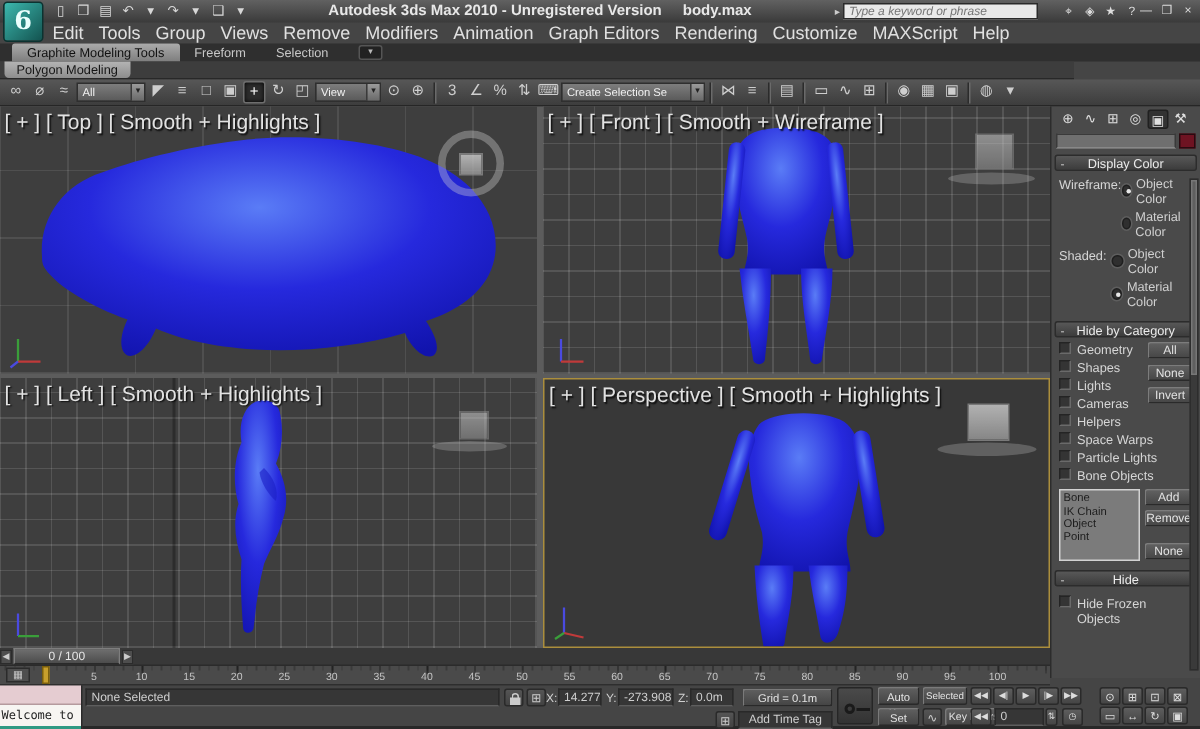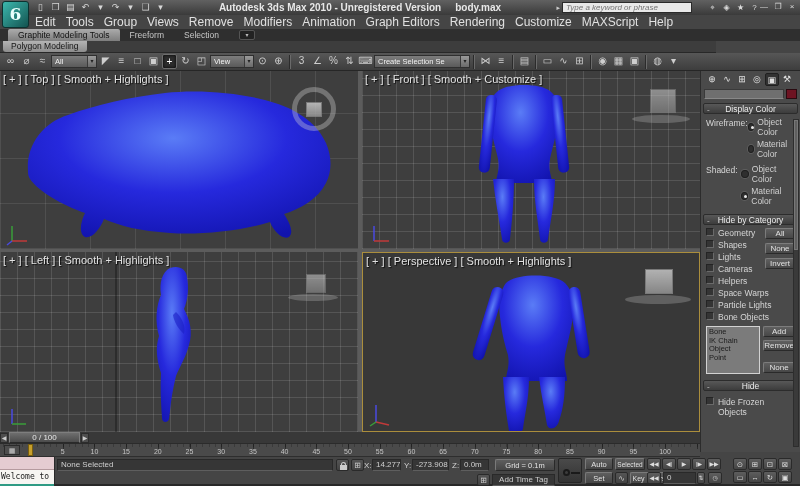--- a/index.html
+++ b/index.html
@@ -41,21 +41,21 @@
   .tb-dd{height:13px;background:linear-gradient(#7d7d7d,#5a5a5a);border:1px solid #2f2f2f;display:flex;align-items:center;font-size:7.5px;color:#f2f2f2;padding-left:3px;justify-content:space-between}
   .tb-ddc{background:linear-gradient(#9a9a9a,#6a6a6a);border-left:1px solid #3a3a3a;width:9px;text-align:center;font-size:6px;height:100%;line-height:11px;color:#222}
 
   
   #vparea{position:absolute;left:0;top:71px;width:700px;height:361px;background:#5c5c5c}
   .vp{position:absolute;background:#3e3e3e;overflow:hidden}
   #vp-top{left:0;top:0;width:358px;height:178px;background-image:repeating-linear-gradient(90deg,rgba(255,255,255,.09) 0 1px,transparent 1px 45px),repeating-linear-gradient(0deg,rgba(255,255,255,.09) 0 1px,transparent 1px 45px)}
   #vp-front{left:362px;top:0;width:338px;height:178px;background-image:repeating-linear-gradient(90deg,rgba(255,255,255,.12) 0 1px,transparent 1px 17px),repeating-linear-gradient(0deg,rgba(255,255,255,.12) 0 1px,transparent 1px 17px)}
   #vp-left{left:0;top:181px;width:358px;height:180px;background-image:repeating-linear-gradient(90deg,rgba(255,255,255,.12) 0 1px,transparent 1px 17px),repeating-linear-gradient(0deg,rgba(255,255,255,.12) 0 1px,transparent 1px 17px)}
   #vp-persp{left:362px;top:181px;width:338px;height:180px;background:#383838;border:1px solid #ab8e3c}
-  .vp-label{position:absolute;left:3px;top:2px;font-size:11px;color:#e2e2e2;text-shadow:1px 1px 1px rgba(0,0,0,.8);white-space:nowrap}
+  .vp-label{position:absolute;left:3px;top:2px;font-size:14px;color:#e2e2e2;text-shadow:1px 1px 1px rgba(0,0,0,.8);white-space:nowrap}
   .vp svg.model{position:absolute;left:0;top:0}
   .vcube-ring{position:absolute;right:22px;top:16px;width:44px;height:44px;border-radius:50%;border:5px solid rgba(215,215,215,.35)}
   .vcube-box{position:absolute;background:linear-gradient(#d0d0d0,#9a9a9a);opacity:.55;border:1px solid #8a8a8a}
   .vcube-shadow{position:absolute;background:rgba(200,200,200,.28);border-radius:50%}
   .axisline{position:absolute;top:0;bottom:0;width:2px;background:rgba(0,0,0,.28)}
   .tripod{position:absolute;left:4px;bottom:3px}
 
   
   #cpanel{position:absolute;left:700px;top:71px;width:100px;height:381px;background:#4a4a4a;border-left:1px solid #2c2c2c;z-index:20}
   #cp-tabs{display:flex;gap:1px;padding:2px 2px 1px 4px}
@@ -259,21 +259,21 @@
       </radialGradient>
         </defs>
       <g fill="url(#gF)">
         <path d="M136,20 C146,12 178,12 188,20 C196,26 198,38 196,52 C193,70 190,78 188,88 C186,100 190,106 190,112 L134,112 C134,106 138,100 136,88 C134,78 131,70 128,52 C126,38 128,26 136,20 Z"></path>
         <rect x="124" y="24" width="11" height="78" rx="5" transform="rotate(6 130 28)"></rect>
         <rect x="189" y="24" width="11" height="78" rx="5" transform="rotate(-6 194 28)"></rect>
         <path d="M131,108 L152,108 C152,130 150,150 148,168 C148,173 140,173 140,168 C137,148 133,128 131,108 Z"></path>
         <path d="M172,108 L193,108 C193,128 189,148 186,168 C186,173 178,173 178,168 C176,150 172,130 172,108 Z"></path>
       </g>
     </svg>
-    <span class="vp-label">[ + ] [ Front ] [ Smooth + Customize ]</span>
+    <span class="vp-label">[ + ] [ Front ] [ Smooth + Wireframe ]</span>
     <div class="vcube-box" style="right:24px;top:18px;width:26px;height:24px"></div>
     <div class="vcube-shadow" style="right:10px;top:44px;width:58px;height:8px"></div>
     <svg class="tripod" width="26" height="26">
       <line x1="8" y1="21" x2="8" y2="6" stroke="#4a4ae0" stroke-width="1.5"></line>
       <line x1="8" y1="21" x2="23" y2="21" stroke="#c03a3a" stroke-width="1.5"></line>
     </svg>
   </div>
 
   <div class="vp" id="vp-left">
     <div class="axisline" style="left:115px"></div>

